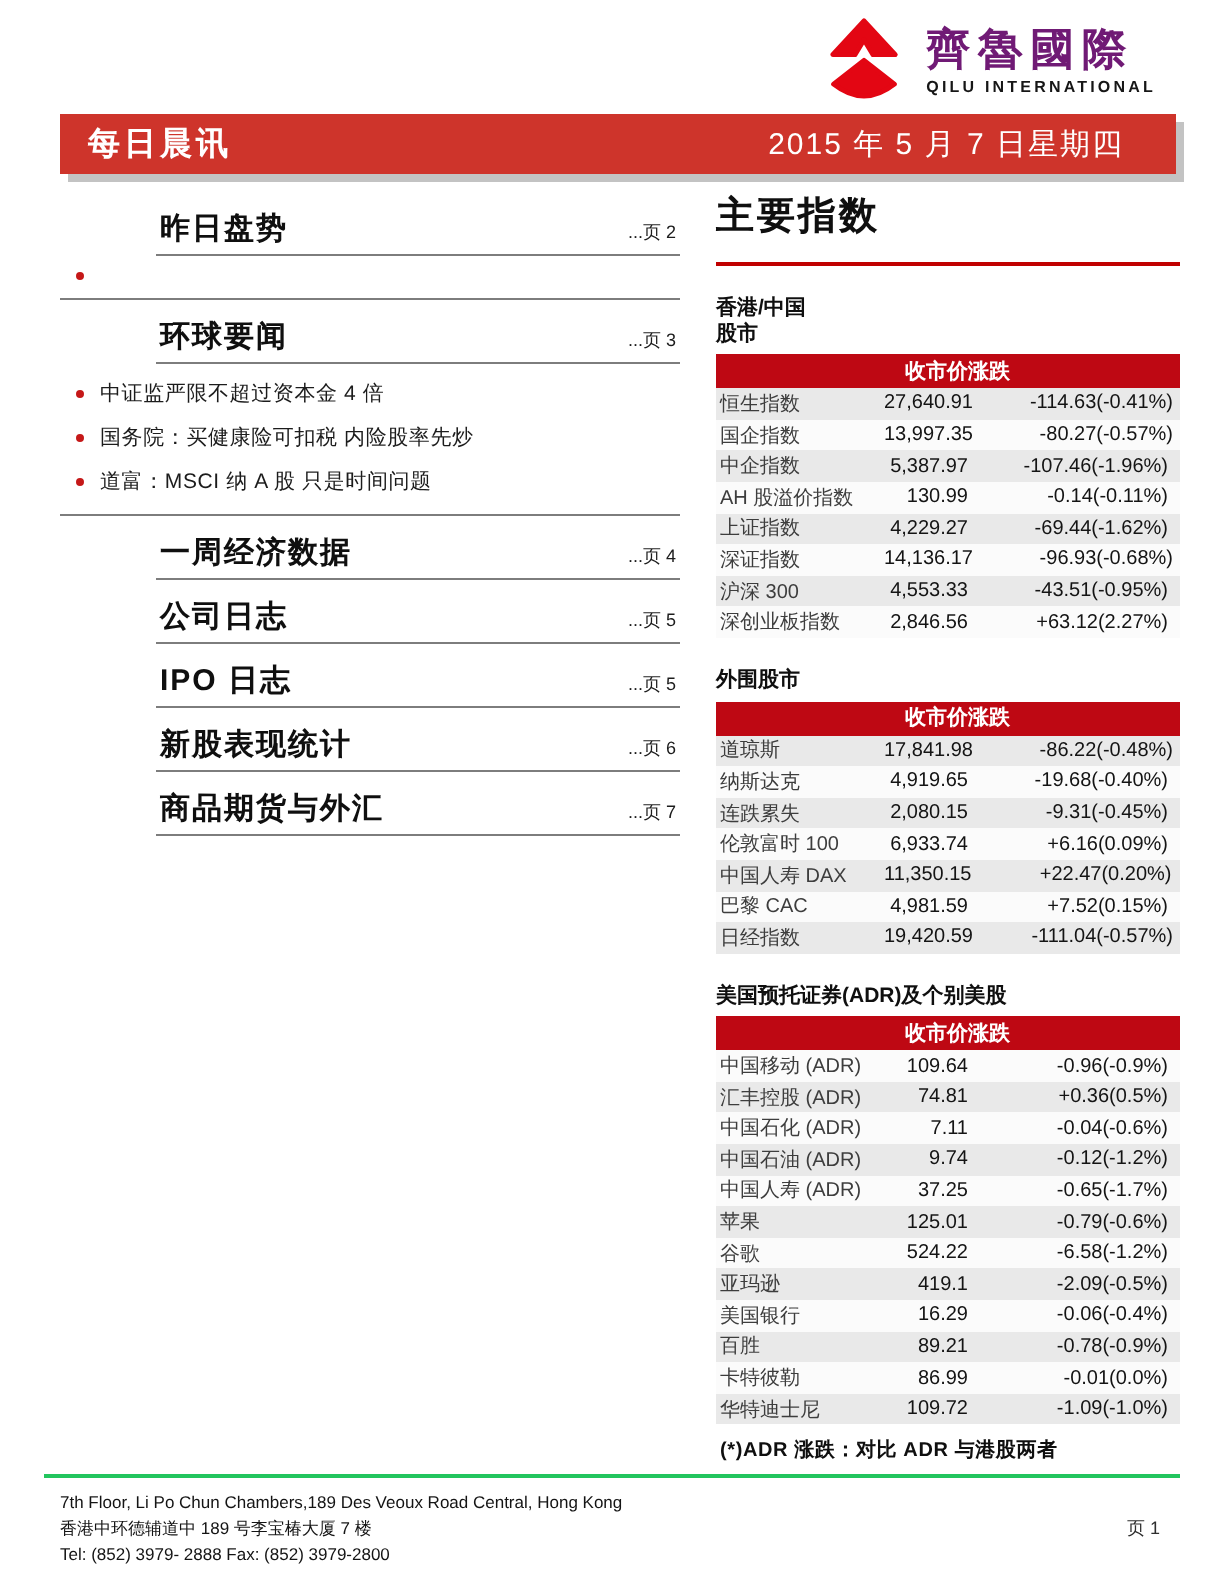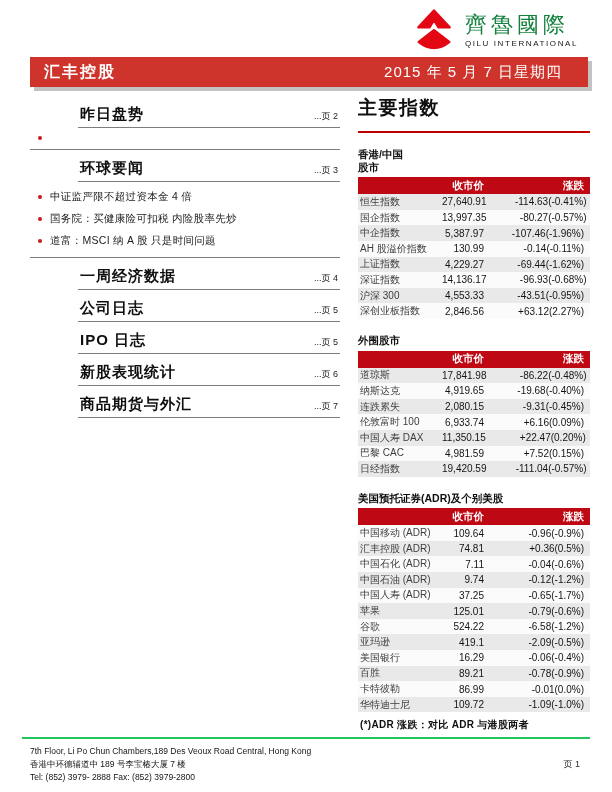--- a/index.html
+++ b/index.html
@@ -10,22 +10,22 @@
     --bullet-red:#C51818;
   }
   *{box-sizing:border-box;}
   html,body{margin:0;padding:0;}
   body{background:#9a9a9a;font-family:"Liberation Sans",sans-serif;}
   .page{position:relative;width:612px;height:792px;margin:0 auto;background:#fff;overflow:hidden;}
 
   
   .logo{position:absolute;top:8px;right:34px;display:flex;align-items:center;gap:9px;}
   .logo svg{width:44px;height:46px;color:var(--logo-red);}
-  .logo-cn{font-family:"Liberation Serif",serif;font-weight:normal;font-size:22px;letter-spacing:4px;color:#15803d;line-height:1;}
-  .logo-en{font-size:8px;letter-spacing:1.6px;color:#161616;margin-top:3px;}
+  .logo-cn{font-family:"Liberation Serif",serif;font-weight:bold;font-size:22px;letter-spacing:4px;color:#701a75;line-height:1;}
+  .logo-en{font-size:8px;letter-spacing:1.6px;color:#161616;margin-top:3px;font-weight:bold;}
 
   
   .titlebar{position:absolute;left:30px;right:24px;top:57px;height:30px;background:var(--bar-red);
     box-shadow:4px 4px 0 #c3c3c3;display:flex;align-items:center;justify-content:space-between;
     padding:0 26px 0 14px;color:#fff;}
   .titlebar .t{font-size:16px;font-weight:bold;letter-spacing:2px;}
   .titlebar .d{font-size:15px;letter-spacing:1px;}
 
   
   .toc{position:absolute;left:30px;top:96px;width:310px;}
@@ -40,21 +40,21 @@
   .btext{font-size:10.5px;color:#1c1c1c;letter-spacing:0.3px;}
 
   
   .indices{position:absolute;left:358px;top:95px;width:232px;}
   .indices h2{margin:0;padding:0 0 10px 0;font-size:19px;font-weight:bold;color:#0f0f0f;
     letter-spacing:1.5px;border-bottom:2px solid var(--accent-red);}
   .tbl{margin-top:15px;}
   .tbl-name{margin:0 0 4px 0;font-size:10.5px;font-weight:bold;color:#0f0f0f;white-space:pre-line;line-height:1.2;}
   .thead,.trow{display:grid;grid-template-columns:84px 1fr 106px;align-items:center;}
   .thead{background:var(--table-header-red);color:#fff;font-weight:bold;font-size:10.5px;height:17px;}
-  .thead .c3{text-align:right;padding-right:6px;}
+  .thead .c3{padding-right:6px;}
   .thead .c2{text-align:right;}
   .trow{height:15.6px;font-size:10px;}
   .trow .c1{padding-left:2px;color:#3d3d3d;white-space:nowrap;}
   .trow .c2{text-align:right;color:#141414;}
   .trow .c3{text-align:right;padding-right:6px;color:#141414;}
   .tbody .trow{background:#FBFBFB;}
   .tbody.shade-odd .trow:nth-child(odd){background:#E9E9E9;}
   .tbody.shade-even .trow:nth-child(even){background:#E9E9E9;}
   .tbl-foot{font-size:10px;font-weight:bold;color:#0f0f0f;padding:6px 0 0 2px;letter-spacing:0.3px;}
 
@@ -73,21 +73,21 @@
       <path d="M22,3 L41,23.5 L27.5,23.5 L22,14.5 L16.5,23.5 L3,23.5 Z" style="fill:var(--logo-red);stroke:var(--logo-red);stroke-width:3;stroke-linejoin:round;"></path>
       <path d="M22,27 L40.5,41.5 Q22,56 3.5,41.5 Z" style="fill:var(--logo-red);stroke:var(--logo-red);stroke-width:3;stroke-linejoin:round;"></path>
     </svg>
     <div class="logo-text">
       <div class="logo-cn">齊魯國際</div>
       <div class="logo-en">QILU INTERNATIONAL</div>
     </div>
   </div>
 
   <div class="titlebar">
-    <span class="t">汇丰控股</span>
+    <span class="t">每日晨讯</span>
     <span class="d">2015 年 5 月 7 日星期四</span>
   </div>
 
   <nav class="toc" id="toc">
       <div class="toc-section">
         <div class="toc-head">
           <span class="toc-title">昨日盘势</span>
           <span class="toc-page">...页 2</span>
         </div>
         <ul class="toc-bullets">

